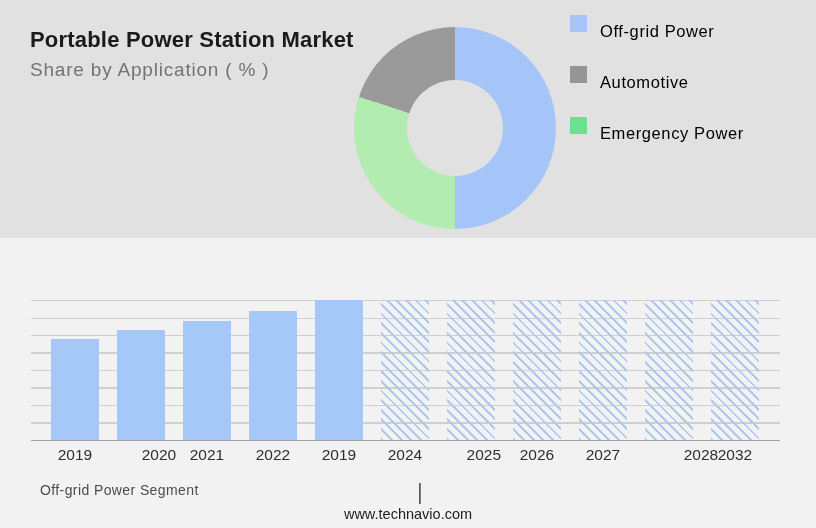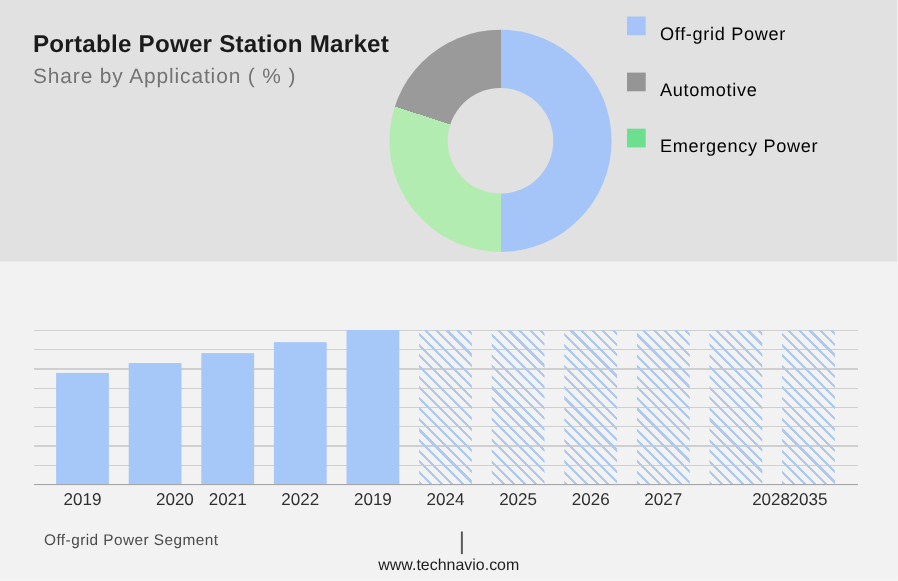--- a/index.html
+++ b/index.html
@@ -75,29 +75,29 @@
         <div class="xlabel" style="left: 98px;">2020</div>
         <div class="bar solid" style="left: 152px; width: 48px; height: 119.28px;"></div>
         <div class="xlabel" style="left: 146px;">2021</div>
         <div class="bar solid" style="left: 218px; width: 48px; height: 129.22px;"></div>
         <div class="xlabel" style="left: 212px;">2022</div>
         <div class="bar solid" style="left: 284px; width: 48px; height: 140px;"></div>
         <div class="xlabel" style="left: 278px;">2019</div>
         <div class="bar hatched" style="left: 350px; width: 48px; height: 140px;"></div>
         <div class="xlabel" style="left: 344px;">2024</div>
         <div class="bar hatched" style="left: 416px; width: 48px; height: 140px;"></div>
-        <div class="xlabel" style="left: 410px;">2025</div>
+        <div class="xlabel" style="left: 410px; text-align: right;">2025</div>
         <div class="bar hatched" style="left: 482px; width: 48px; height: 140px;"></div>
         <div class="xlabel" style="left: 476px;">2026</div>
         <div class="bar hatched" style="left: 548px; width: 48px; height: 140px;"></div>
         <div class="xlabel" style="left: 542px;">2027</div>
         <div class="bar hatched" style="left: 614px; width: 48px; height: 140px;"></div>
         <div class="xlabel" style="left: 640px;">2028</div>
         <div class="bar hatched" style="left: 680px; width: 48px; height: 140px;"></div>
-        <div class="xlabel" style="left: 674px;">2035</div>
+        <div class="xlabel" style="left: 674px;">2032</div>
       </div>
 
     <div class="footer-left">Off-grid Power Segment</div>
     <div class="footer-sep">|</div>
     <div class="website">www.technavio.com</div>
   </div>
 
 </div>
 
 </body></html>

